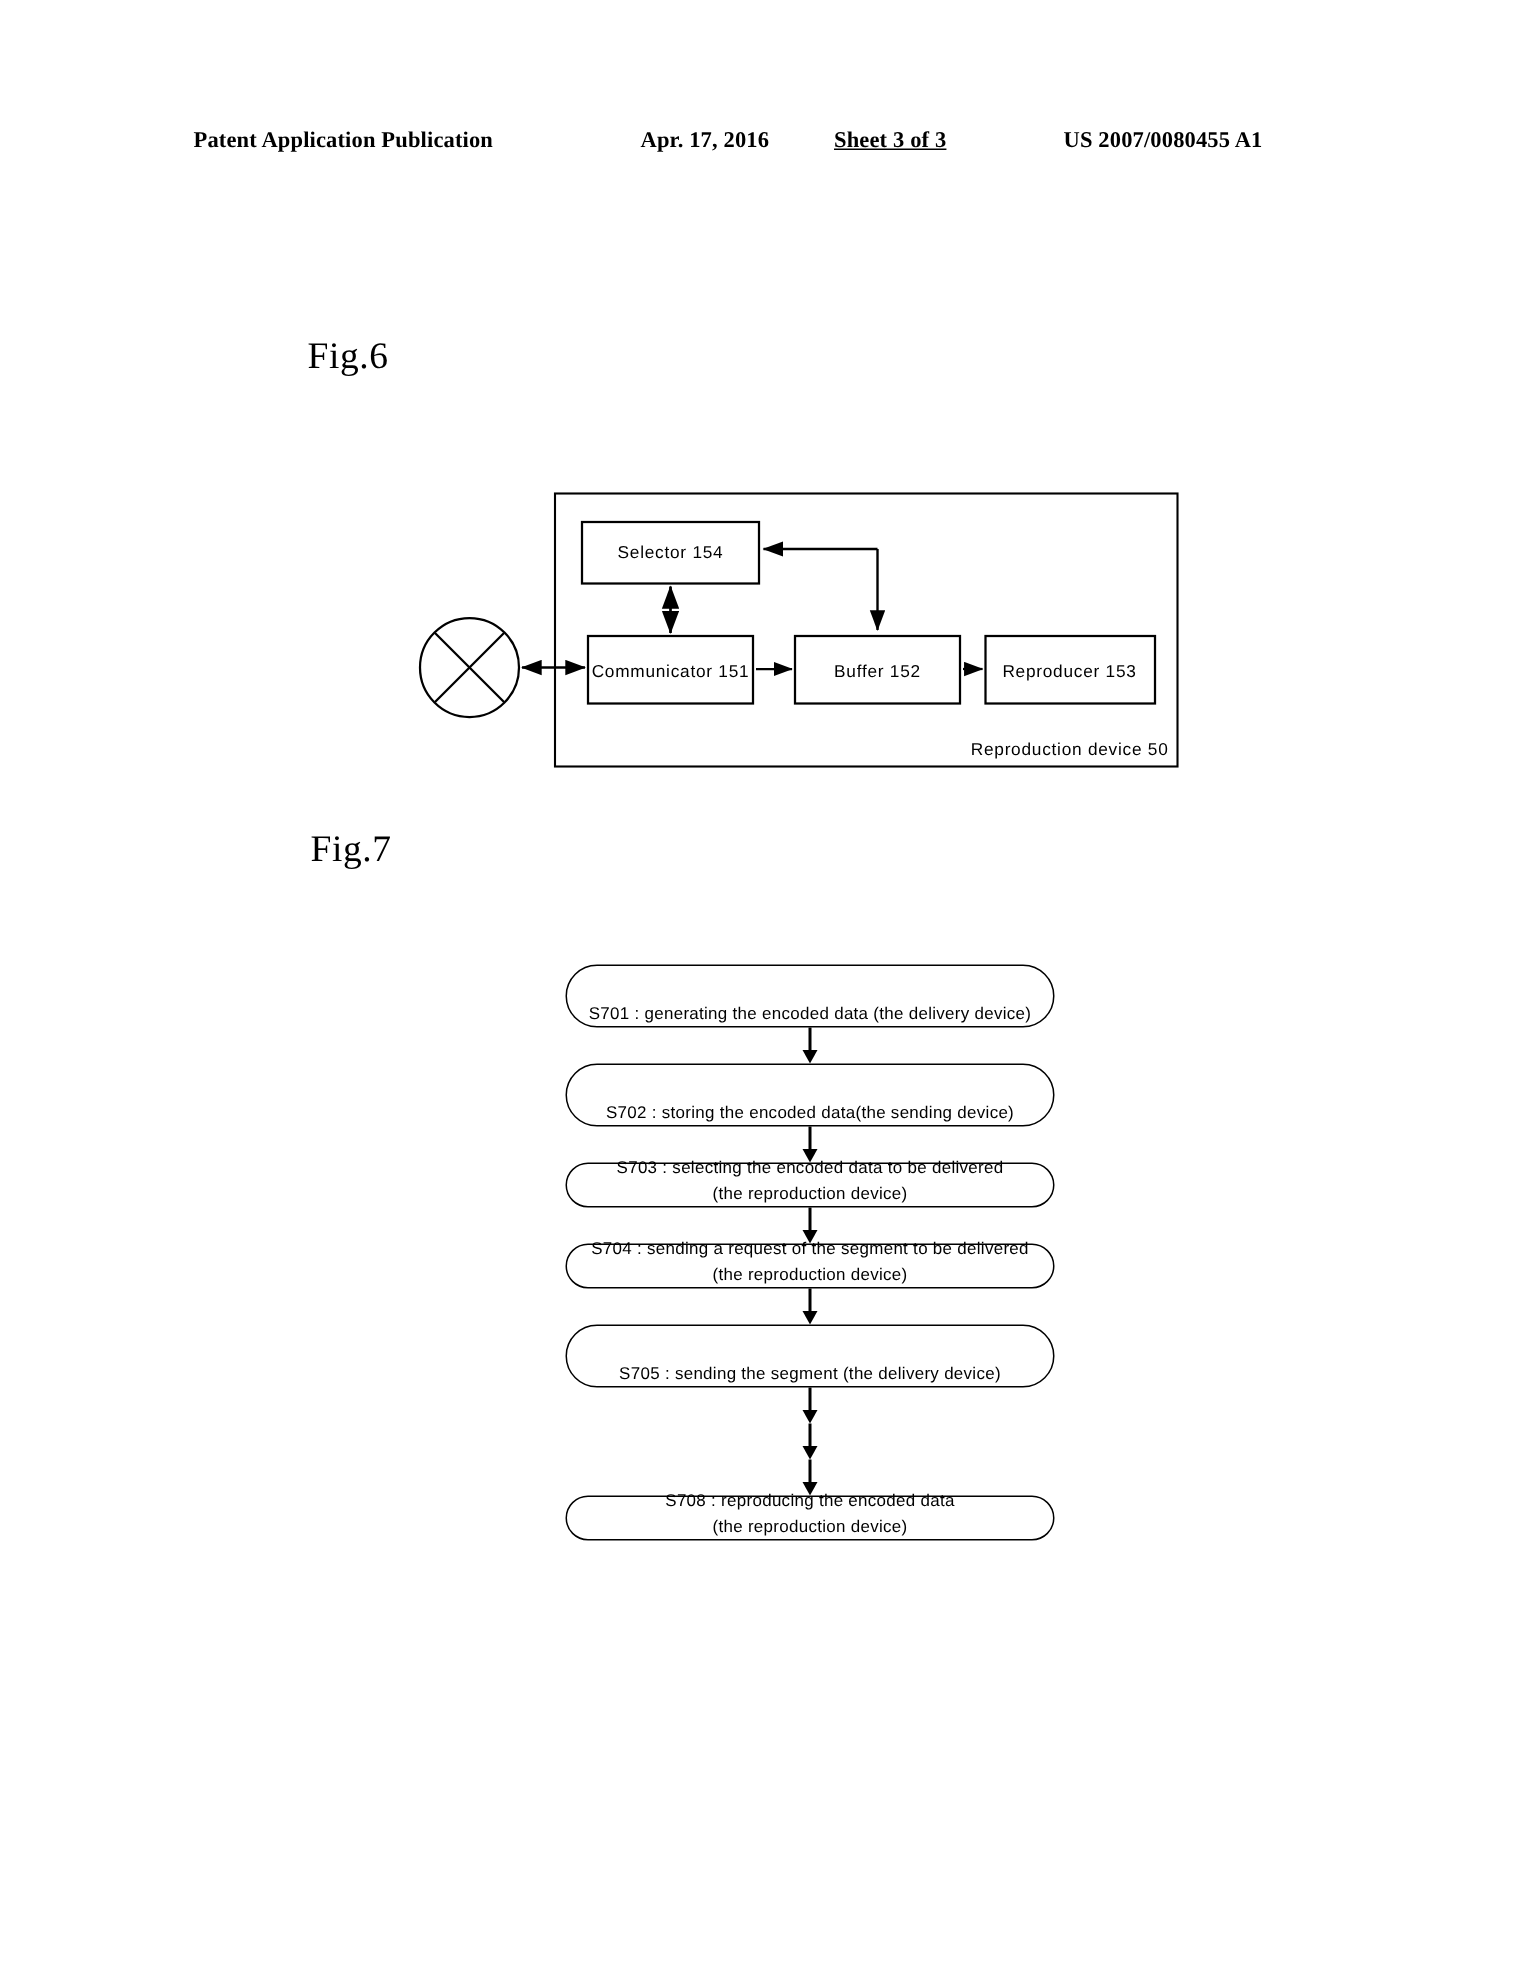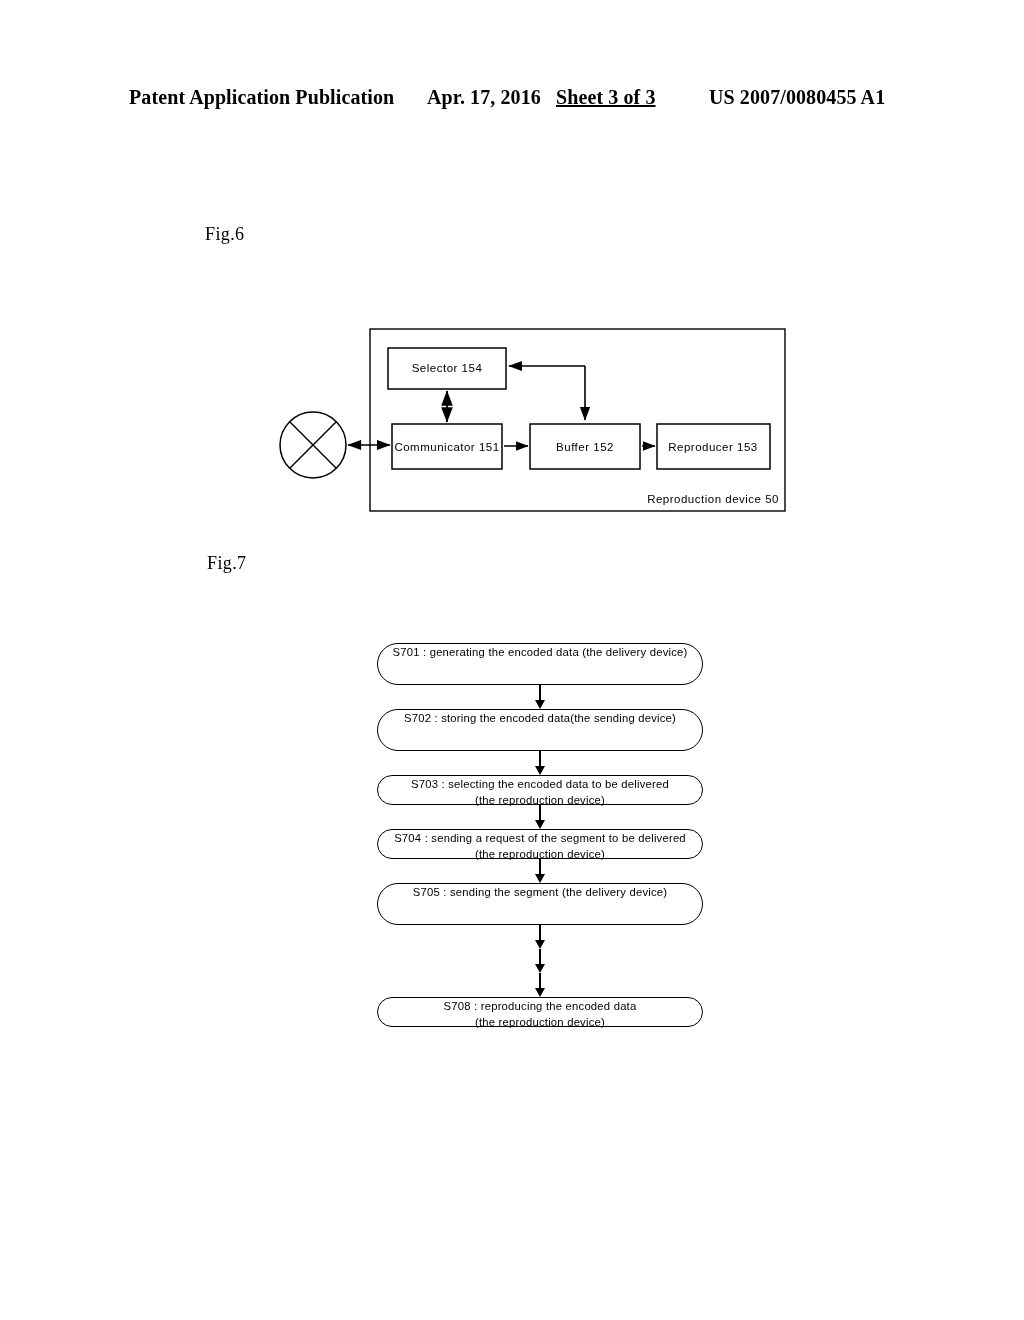--- a/index.html
+++ b/index.html
@@ -18,21 +18,21 @@
 
   
   .page-header {
     position: absolute;
     left: 0;
     top: 86px;
     width: 1024px;
     height: 26px;
     font-family: "Liberation Serif", serif;
     font-weight: bold;
-    font-size: 20px;
+    font-size: 15px;
     letter-spacing: 0.1px;
   }
   .hdr-pub {
     position: absolute;
     left: 129px;
     top: 0;
     white-space: nowrap;
   }
   .hdr-date {
     position: absolute;
@@ -51,21 +51,21 @@
     position: absolute;
     left: 709px;
     top: 0;
     white-space: nowrap;
   }
 
   
   .fig-label {
     position: absolute;
     font-family: "Liberation Serif", serif;
-    font-size: 18px;
+    font-size: 25px;
     letter-spacing: 0.4px;
     white-space: nowrap;
   }
   #fig6-label { left: 205px; top: 224px; }
   #fig7-label { left: 207px; top: 553px; }
 
   
   #fig6 {
     position: absolute;
     left: 0;
@@ -98,21 +98,21 @@
     width: 330px;
   }
   .flow-step {
     position: relative;
     width: 326px;
     box-sizing: border-box;
     border: 1.6px solid #000;
     border-radius: 26px;
     background: #fff;
     display: flex;
-    align-items: flex-start;
+    align-items: flex-end;
     justify-content: center;
     text-align: center;
     font-family: "Liberation Sans", sans-serif;
     font-size: 11.3px;
     letter-spacing: 0.2px;
     line-height: 1.45;
     padding: 0 12px;
   }
   .flow-step.one-line { height: 42px; }
   .flow-step.two-line { height: 30px; }

